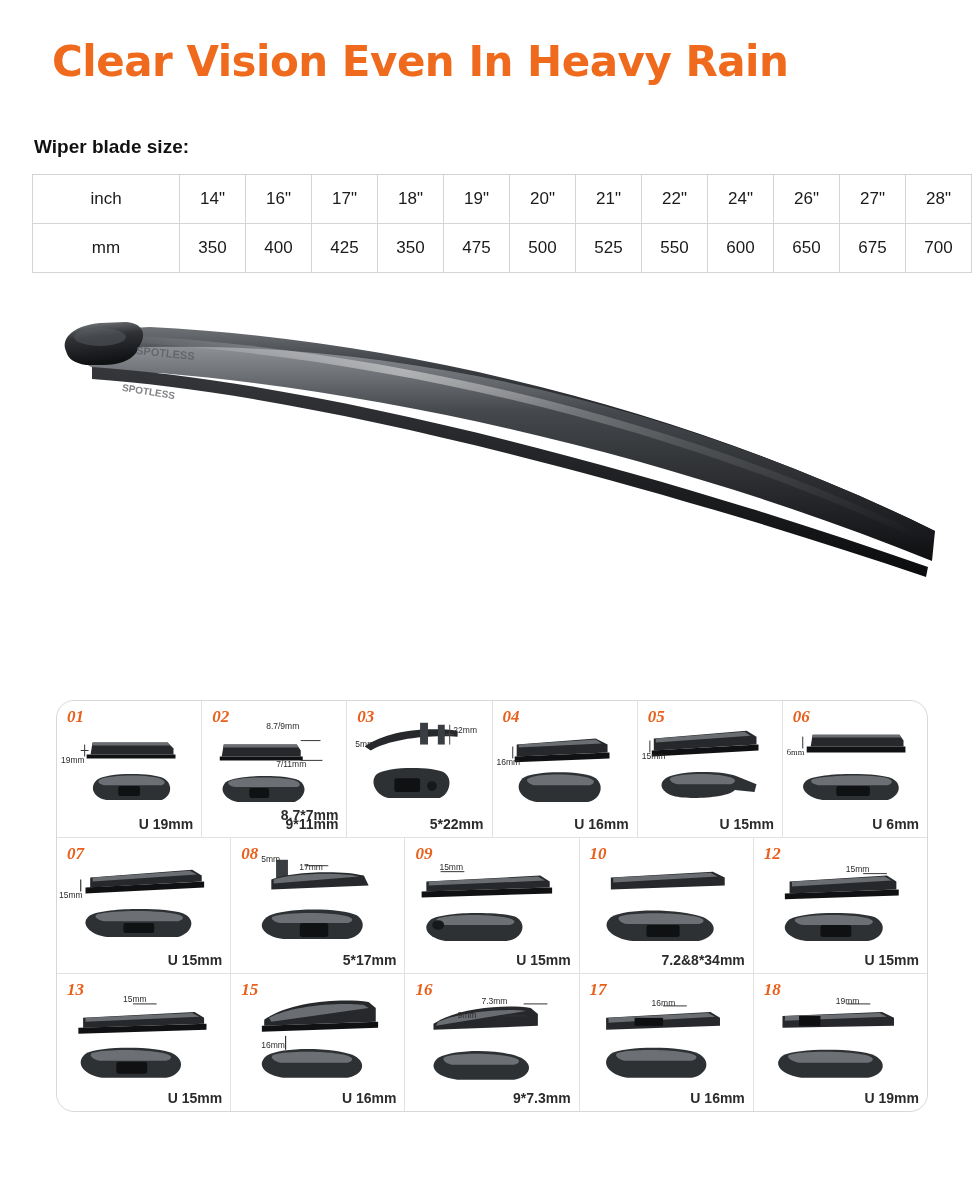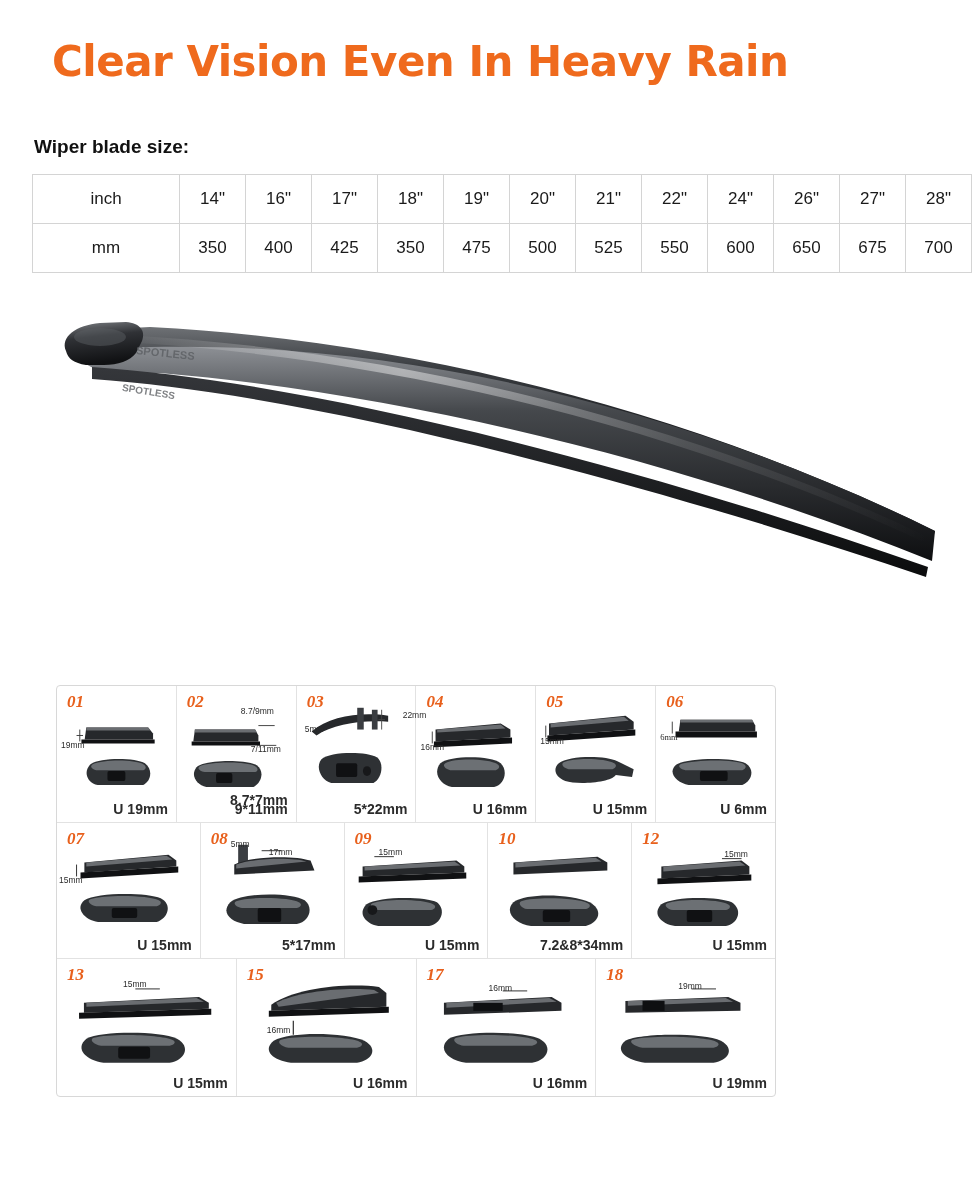--- a/index.html
+++ b/index.html
@@ -74,25 +74,25 @@
     width: 980px;
     height: 290px;
     margin-top: 22px;
   }
   .hero svg { display: block; }
 
   
   .adapters {
     position: absolute;
     left: 56px;
-    top: 685px;
-    width: 720px;
+    top: 700px;
+    width: 872px;
     height: 412px;
     border: 1px solid #d8d8d8;
-    border-radius: 4px;
+    border-radius: 18px;
     background: #fff;
     box-sizing: border-box;
     overflow: hidden;
   }
   .adapter-row {
     display: flex;
     height: 136.6px;
   }
   .adapter-cell {
     flex: 1 1 0;
@@ -470,20 +470,36 @@
           <path d="M26,52 L124,48 L124,54 L26,58 Z" fill="#101113"></path>
           <path d="M30,82 C44,72 90,74 104,82 C116,90 110,102 98,104 L44,104 C30,102 20,92 30,82 Z" fill="#2e3134"></path>
           <path d="M36,81 C52,76 92,78 100,83 C104,85 102,88 98,89 L42,89 C36,88 32,83 36,81 Z" fill="#6c7074"></path>
           <line x1="46" y1="62" x2="46" y2="76" stroke="#333" stroke-width="1"></line>
         </svg>
       </div>
       <div class="adapter-note" style="left:30px; top:66px;">16mm</div>
       <div class="adapter-caption">U 16mm</div>
     </div>
 
+    <div class="adapter-cell">
+      <div class="adapter-num">16</div>
+      <div class="adapter-art">
+        <svg viewBox="0 0 146 137" preserveAspectRatio="none">
+          <path d="M24,50 C44,34 84,30 106,34 L112,40 L112,52 L24,56 Z" fill="#26282b"></path>
+          <path d="M28,48 C46,38 84,34 102,37 L26,52 Z" fill="#6a6d71"></path>
+          <path d="M28,84 C44,74 84,76 98,84 C110,92 104,104 92,106 L44,106 C28,104 18,94 28,84 Z" fill="#2e3134"></path>
+          <path d="M34,83 C50,78 86,80 94,85 C98,87 96,90 92,91 L40,91 C34,90 30,85 34,83 Z" fill="#6c7074"></path>
+          <line x1="100" y1="30" x2="120" y2="30" stroke="#333" stroke-width="1"></line>
+          <line x1="82" y1="42" x2="102" y2="42" stroke="#333" stroke-width="1"></line>
+        </svg>
+      </div>
+      <div class="adapter-note" style="left:76px; top:22px;">7.3mm</div>
+      <div class="adapter-note" style="left:52px; top:36px;">9mm</div>
+      <div class="adapter-caption">9*7.3mm</div>
+    </div>
 
     <div class="adapter-cell">
       <div class="adapter-num">17</div>
       <div class="adapter-art">
         <svg viewBox="0 0 146 137" preserveAspectRatio="none">
           <path d="M22,44 L110,38 L118,44 L118,52 L22,56 Z" fill="#26282b"></path>
           <path d="M24,44 L108,39 L114,43 L24,49 Z" fill="#6a6d71"></path>
           <rect x="46" y="44" width="24" height="8" fill="#0e0f11"></rect>
           <path d="M26,80 C38,72 86,72 100,80 C112,88 106,102 94,104 L40,104 C26,102 16,90 26,80 Z" fill="#2e3134"></path>
           <path d="M32,79 C46,74 88,76 96,81 C100,83 98,86 94,87 L38,87 C32,86 28,81 32,79 Z" fill="#6c7074"></path>

